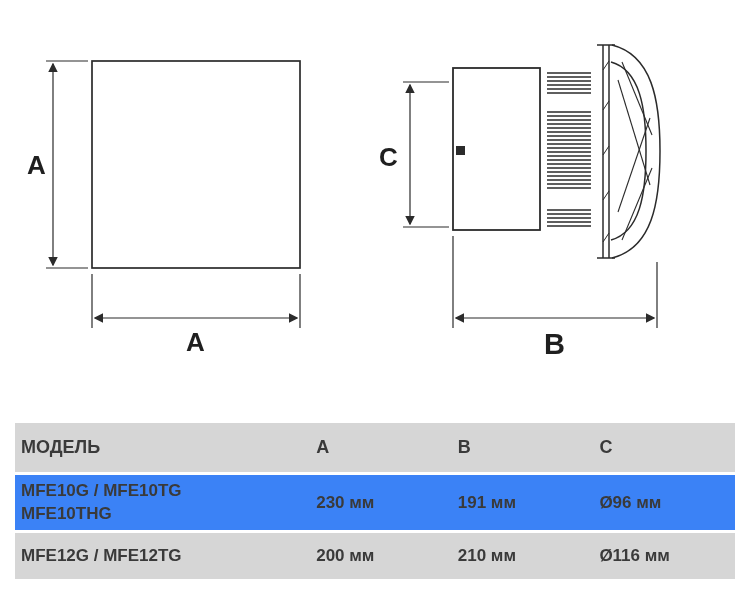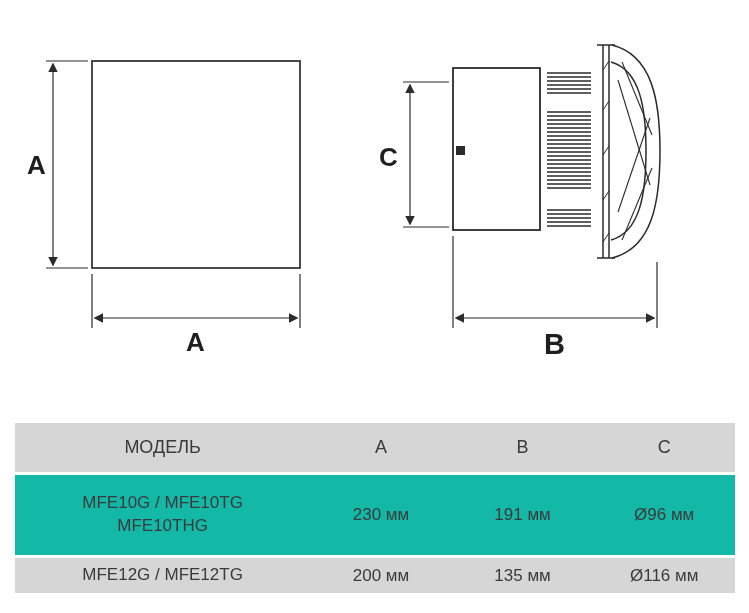--- a/index.html
+++ b/index.html
@@ -30,41 +30,41 @@
   .dim-table {
     position: absolute;
     left: 15px;
     top: 420px;
     width: 720px;
     border-collapse: separate;
     border-spacing: 0 3px;
     table-layout: fixed;
   }
   .dim-table th, .dim-table td {
-    text-align: center;
+    text-align: left;
     vertical-align: middle;
-    font-weight: normal;
+    font-weight: bold;
     color: #3a3a3a;
     padding: 0 6px;
   }
   .dim-table col.model-col { width: 41%; }
   .dim-table col.num-col { width: 19.6666%; }
   .row-header {
     background: #d6d6d6;
     height: 49px;
     font-size: 18px;
   }
   .row-odd {
-    background: #14b8a6;
-    height: 80px;
+    background: #3b82f6;
+    height: 55px;
     font-size: 17px;
   }
   .row-even {
     background: #d6d6d6;
-    height: 35px;
+    height: 46px;
     font-size: 17px;
   }
   .model-cell {
     white-space: pre-line;
     line-height: 1.35;
   }
 </style>
 </head>
 <body>
 
@@ -158,19 +158,19 @@
       <tr class="row-odd">
         <td class="model-cell">MFE10G / MFE10TG
 MFE10THG</td>
         <td>230 мм</td>
         <td>191 мм</td>
         <td>Ø96 мм</td>
       </tr>
       <tr class="row-even">
         <td class="model-cell">MFE12G / MFE12TG</td>
         <td>200 мм</td>
-        <td>135 мм</td>
+        <td>210 мм</td>
         <td>Ø116 мм</td>
       </tr>
     </tbody>
   </table>
 
 </div>
 
 </body></html>

